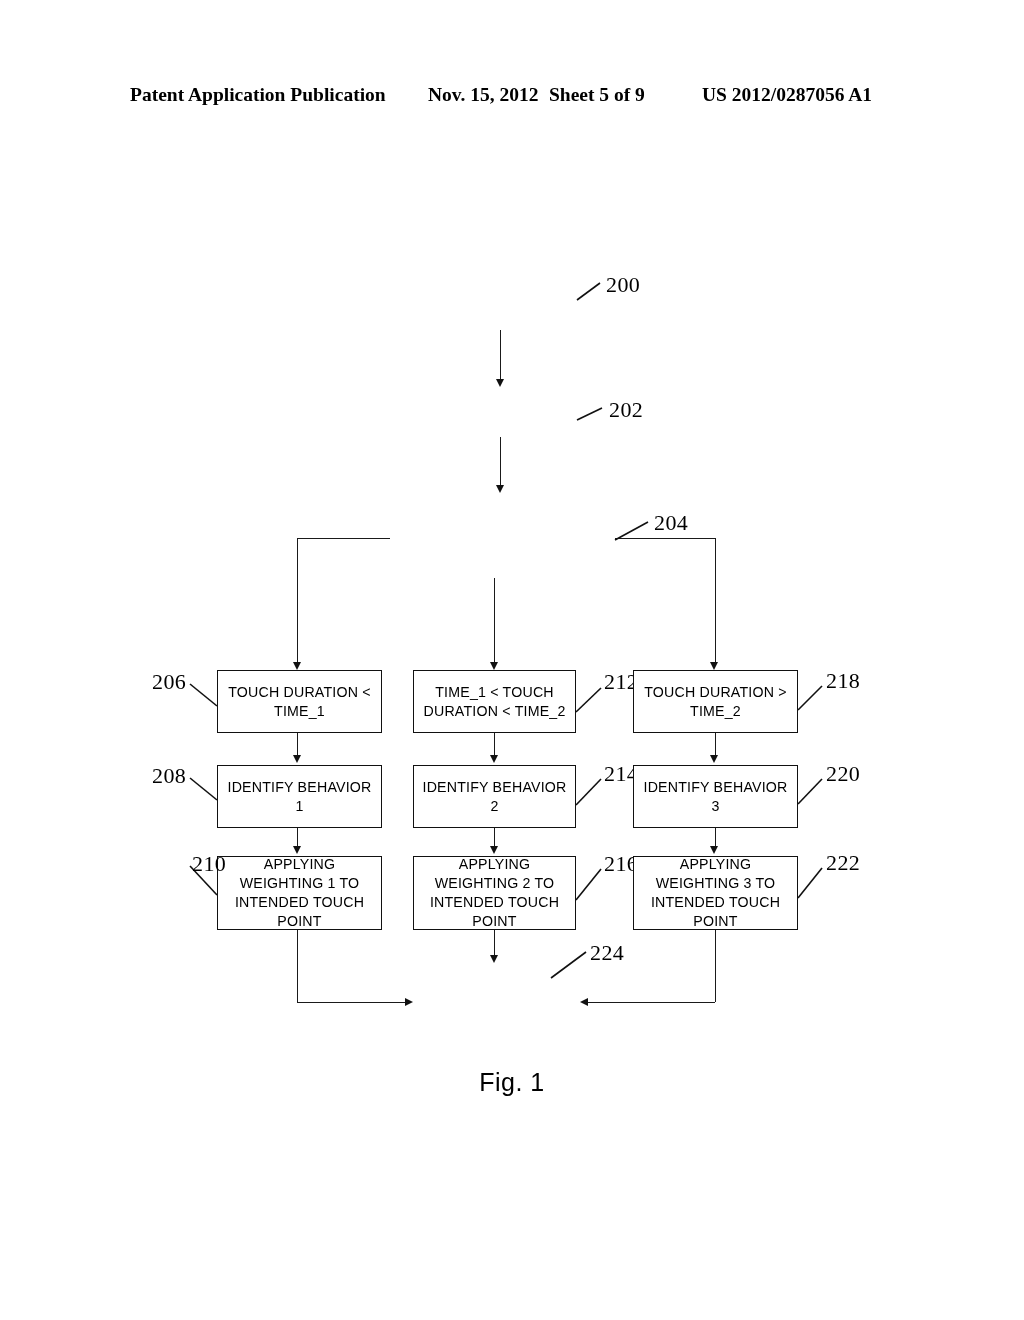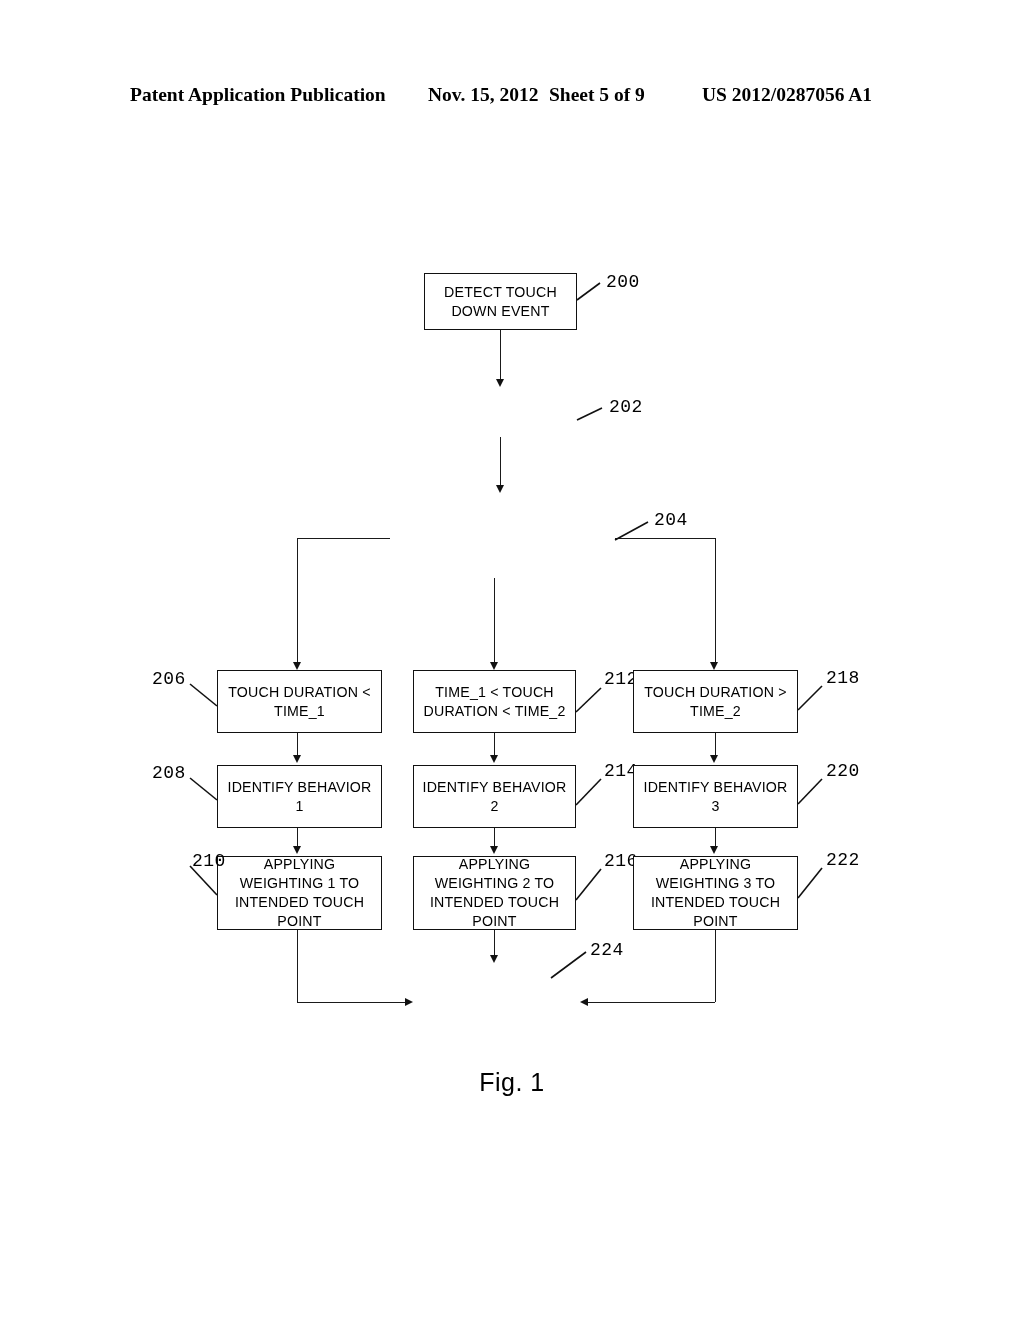--- a/index.html
+++ b/index.html
@@ -48,22 +48,22 @@
     font-size: 14.2px;
     line-height: 19px;
     letter-spacing: 0.2px;
     padding: 2px 4px;
   }
   .box span { display: block; width: 100%; }
 
   
   .ref {
     position: absolute;
-    font-family: Liberation Mono, monospace;
-    font-size: 18px;
+    font-family: Liberation Serif, serif;
+    font-size: 22px;
     letter-spacing: 0.4px;
     white-space: nowrap;
     text-align: center;
   }
 
   
   .vline {
     position: absolute;
     width: 0;
     border-left: 1.5px solid #1a1a1a;
@@ -187,26 +187,20 @@
       <line x1="576" y1="712" x2="601" y2="688"></line>
       <line x1="576" y1="805" x2="601" y2="779"></line>
       <line x1="576" y1="900" x2="601" y2="869"></line>
       <line x1="798" y1="710" x2="822" y2="686"></line>
       <line x1="798" y1="804" x2="822" y2="779"></line>
       <line x1="798" y1="898" x2="822" y2="868"></line>
       <line x1="551" y1="978" x2="586" y2="952"></line>
     </g>
   </svg>
 
-  <div class="box" style="left:424px; top:273px; width:153px; height:57px;">
-    <div>
-      <span>DETECT TOUCH</span>
-      <span>DOWN EVENT</span>
-    </div>
-  </div>
   <div class="ref" style="left:606px; top:272px;">200</div>
 
   <div class="ref" style="left:609px; top:397px;">202</div>
 
   <div class="ref" style="left:654px; top:510px;">204</div>
 
   <div class="box" style="left:217px; top:670px; width:165px; height:63px;">
     <div>
       <span>TOUCH DURATION &lt;</span>
       <span>TIME_1</span>

